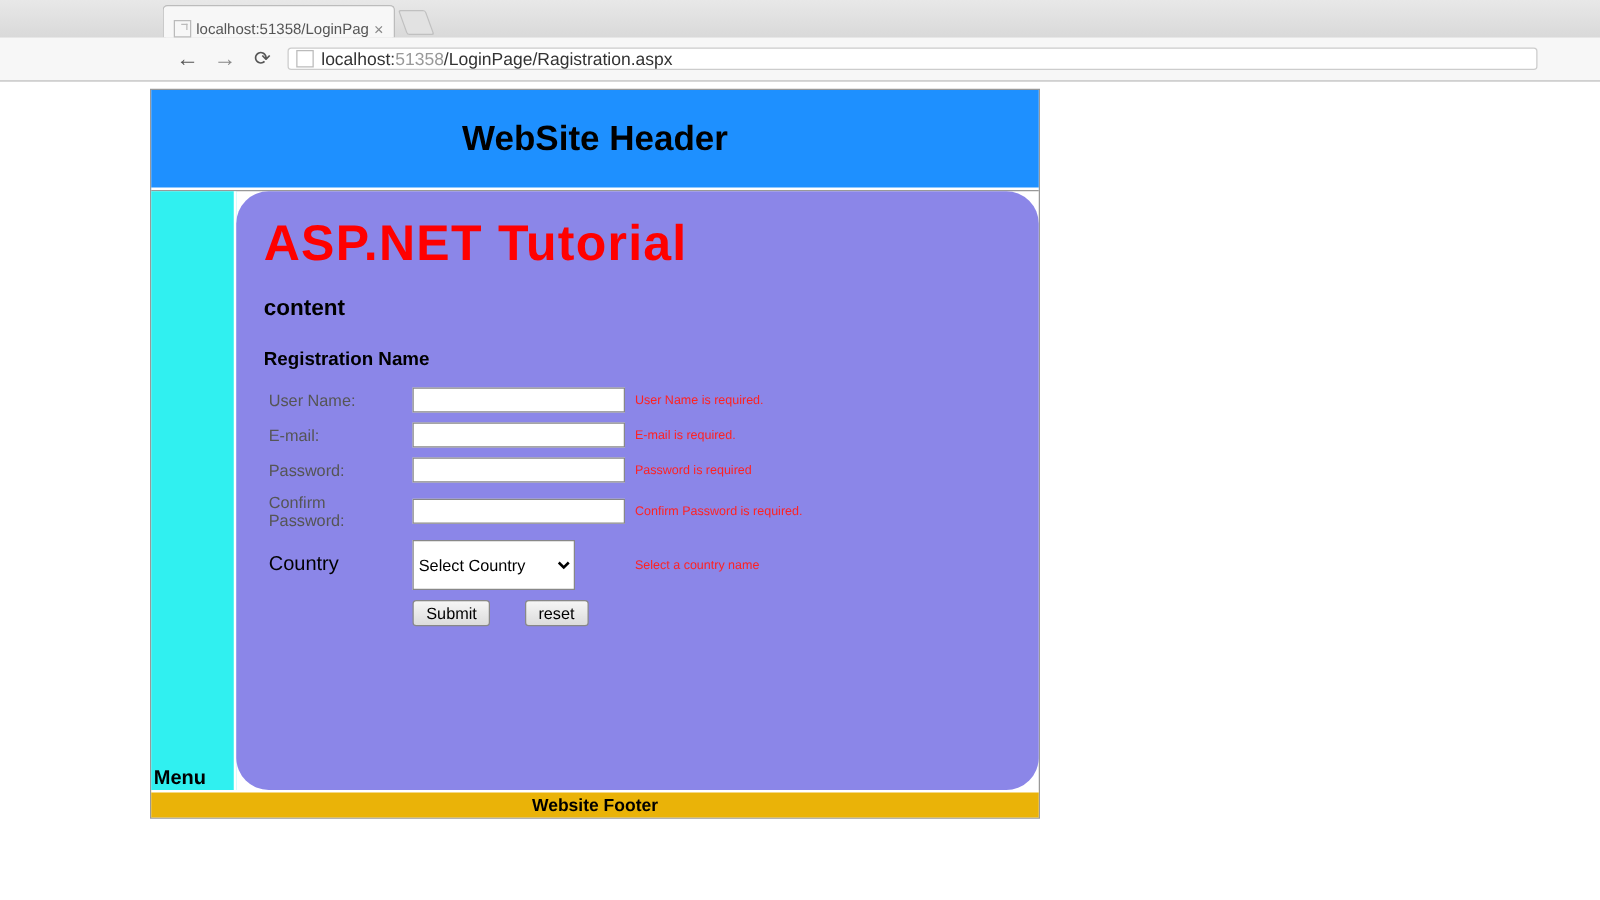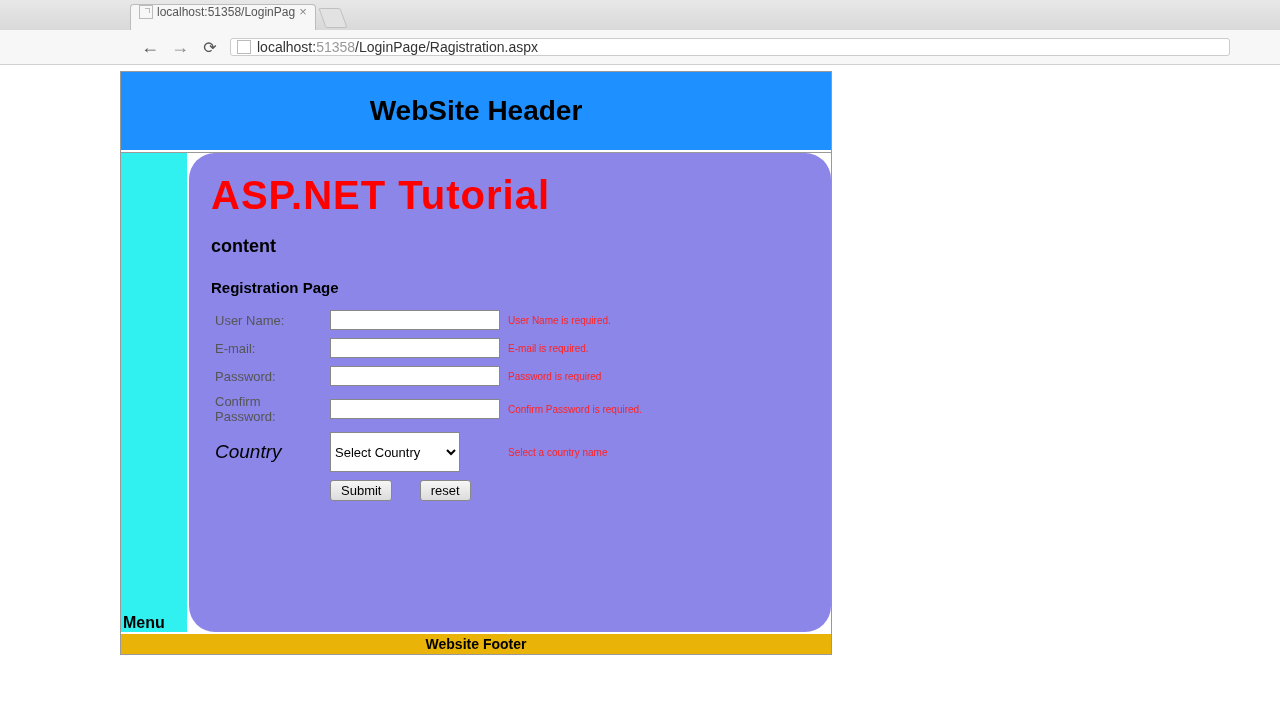--- a/index.html
+++ b/index.html
@@ -31,21 +31,21 @@
     padding-left: 130px;
     position: relative;
   }
   .tab {
     height: 26px;
     background: #f7f7f7;
     border: 1px solid #bcbcbc;
     border-bottom: none;
     border-radius: 4px 4px 0 0;
     display: flex;
-    align-items: flex-start;
+    align-items: flex-end;
     padding: 0 8px;
     font-size: 12px;
     color: #555;
     min-width: 180px;
     max-width: 200px;
     gap: 4px;
   }
   .tab .favicon {
     width: 14px; height: 14px;
     border: 1px solid #bbb;
@@ -159,21 +159,21 @@
     font-size:40px;
     font-weight:bold;
     margin: 8px 0 18px 0;
     letter-spacing:1px;
   }
   .content-h { font-weight:bold; font-size:18px; margin-bottom:22px; }
   .page-h { font-weight:bold; font-size:15px; margin-bottom:10px; }
   table.form { border-collapse:collapse; font-size:14px; }
   table.form td { padding: 4px 4px; vertical-align:middle; }
   .lbl { color:#555; font-size:13px; width:115px; }
-  .lbl-big { color:#000; font-size:19px;font-style:italic; }
+  .lbl-big { color:#000; font-size:16px; }
   .txt {
     width:170px; height:20px;
     border:1px solid #888;
     background:#fff;
     font-size:13px;
     padding:0 2px;
   }
   .sel {
     width:130px; height:40px;
     border:1px solid #888;
@@ -227,21 +227,21 @@
   <div class="page">
     <div class="site">
       <div class="site-header">WebSite Header</div>
       <div class="site-body">
         <div class="menu-col">
           <span>Menu</span>
         </div>
         <div class="content-col">
           <div class="tutorial-title">ASP.NET Tutorial</div>
           <div class="content-h">content</div>
-          <div class="page-h">Registration Page</div>
+          <div class="page-h">Registration Name</div>
 
           <table class="form">
             <tbody>
                 <tr>
               <td class="lbl">User Name:</td>
               <td><input class="txt" type="text" style=""></td>
               <td class="err">User Name is required.</td>
             </tr>
             <tr>
               <td class="lbl">E-mail:</td>

